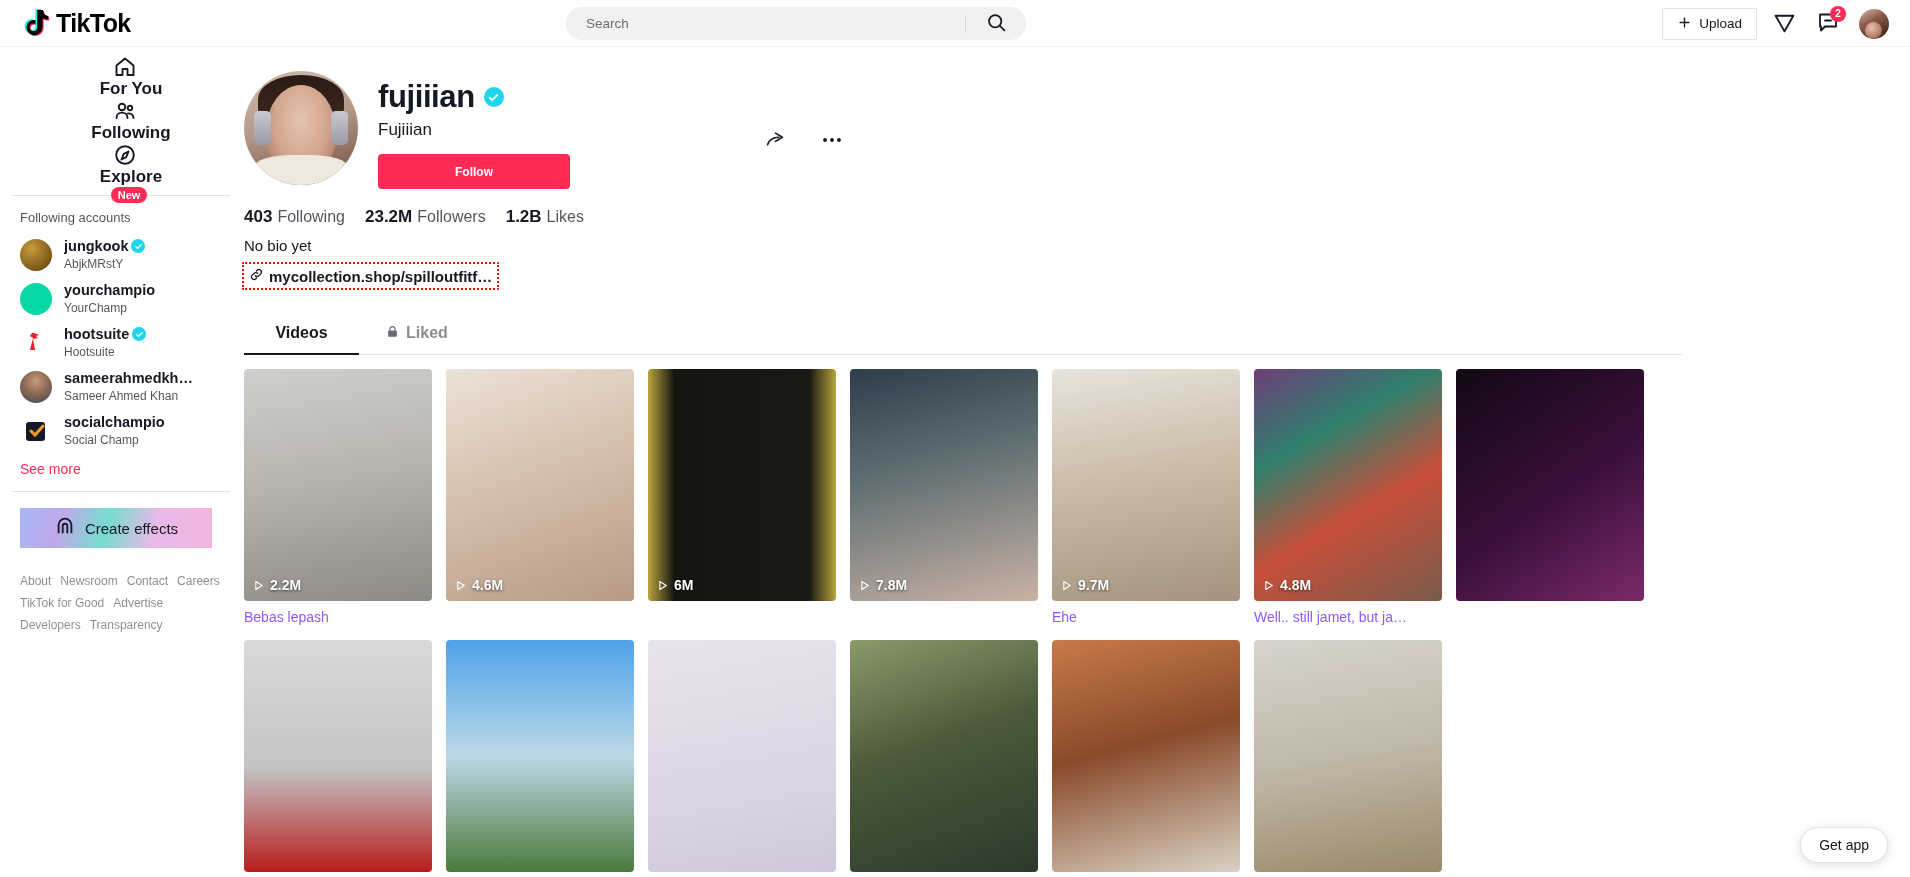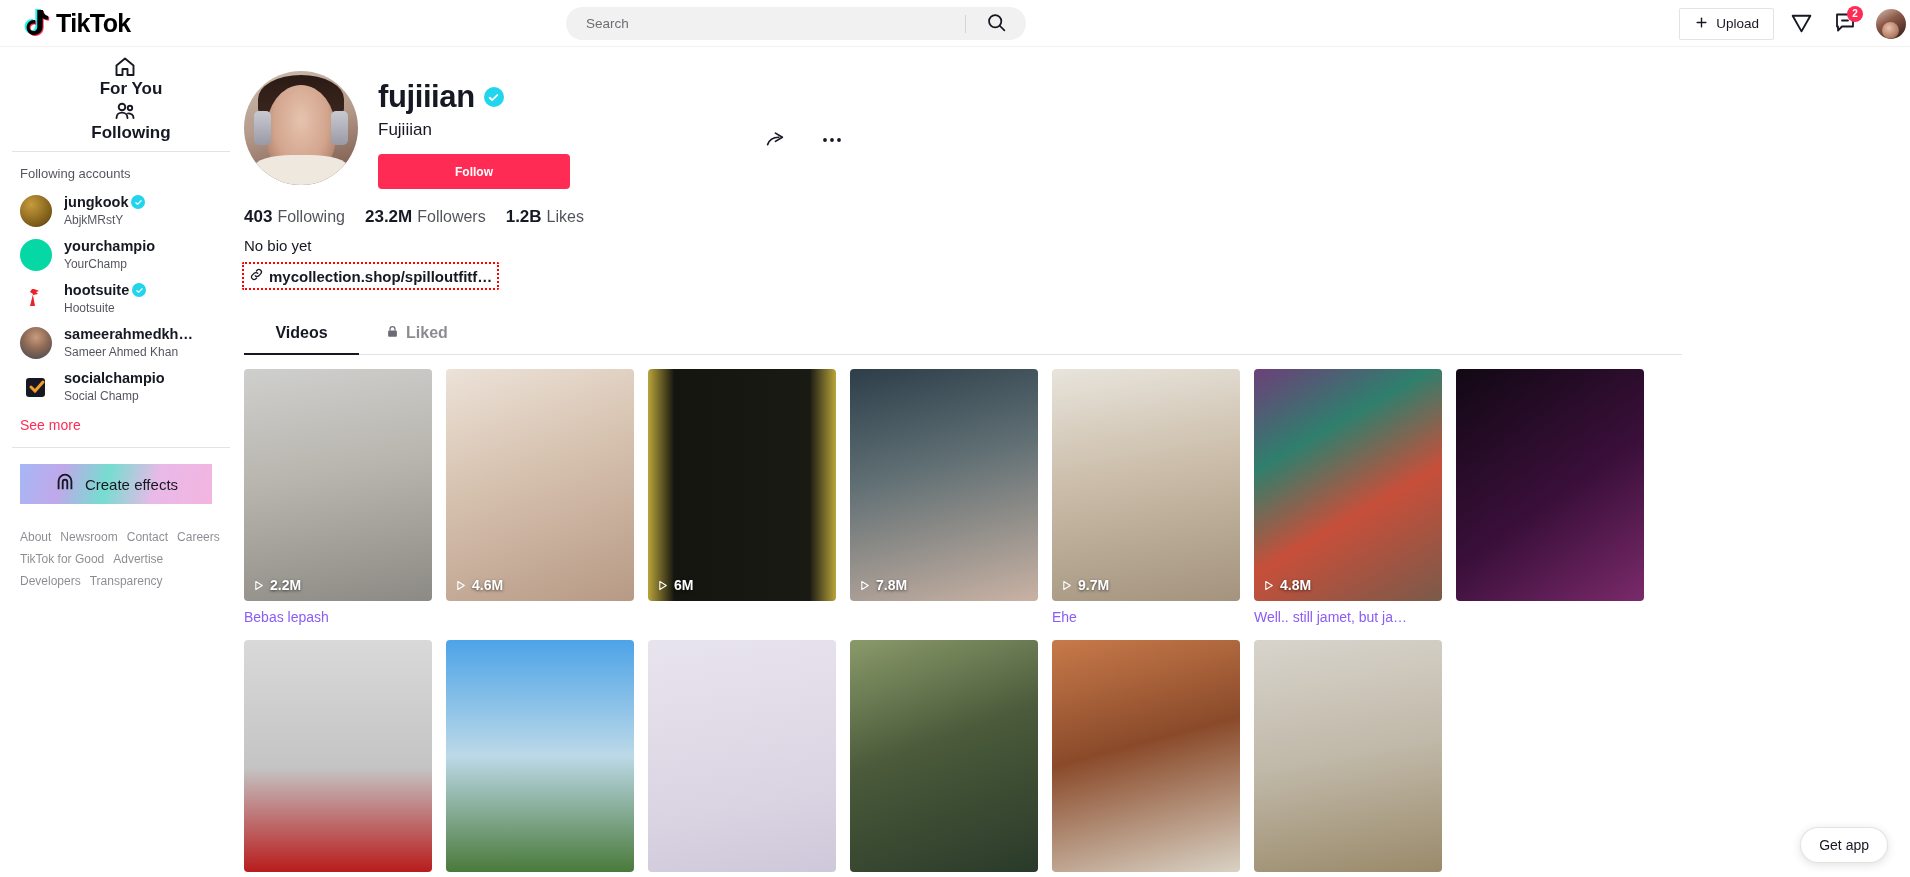--- a/index.html
+++ b/index.html
@@ -34,21 +34,21 @@
     font-size: 13.5px; color: #161823; padding-left: 20px;
     font-family: "Liberation Sans", sans-serif;
   }
   .search-input::placeholder { color: #6d6d72; }
   .search-divider { width: 1px; height: 18px; background: rgba(22,24,35,0.12); }
   .search-btn {
     width: 60px; height: 33px; display: flex; align-items: center;
     justify-content: center; background: transparent; border: none; cursor: pointer;
   }
   .header-right {
-    position: absolute; right: 4px; top: 0; height: 47px;
+    position: absolute; right: 21px; top: 0; height: 47px;
     display: flex; align-items: center; gap: 10px;
   }
   .upload-btn {
     display: flex; align-items: center; gap: 7px;
     height: 32px; padding: 0 14px;
     background: #fff; border: 1px solid rgba(22,24,35,0.12);
     border-radius: 2px; font-size: 13.5px; color: #161823;
     cursor: pointer; font-family: "Liberation Sans", sans-serif;
   }
   .icon-btn {
@@ -320,20 +320,30 @@
         <circle cx="9" cy="8" r="3.3"></circle>
           <path d="M3.5 19c0-3.3 2.5-5.4 5.5-5.4s5.5 2.1 5.5 5.4"></path>
         <circle cx="17" cy="9" r="2.2"></circle>
           <path d="M15 14.4c3 0 5.5 1.7 5.5 4.6"></path>
       </svg>
     </span>
     <span class="nav-label">Following</span>
     <span class="nav-dot"></span>
   </div>
 
+  <div class="nav-item">
+    <span class="nav-icon">
+      <svg width="24" height="24" viewBox="0 0 24 24" fill="none" stroke="#161823" stroke-width="1.9" stroke-linejoin="round">
+        <circle cx="12" cy="12" r="8.8"></circle>
+          <path d="M15.5 8.5l-2.3 5.6-4.7 2.4 2.3-5.7z"></path>
+      </svg>
+    </span>
+    <span class="nav-label">Explore</span>
+    <span class="new-badge">New</span>
+  </div>
 
 
   <div class="divider"></div>
 
   <div class="section-title">Following accounts</div>
 
   <div class="acct">
     <span class="acct-av" style="background:radial-gradient(circle at 35% 30%,#c79b3c,#7a5a18 70%,#3a2a08);"></span>
     <span class="acct-meta">
       <span class="acct-name">

